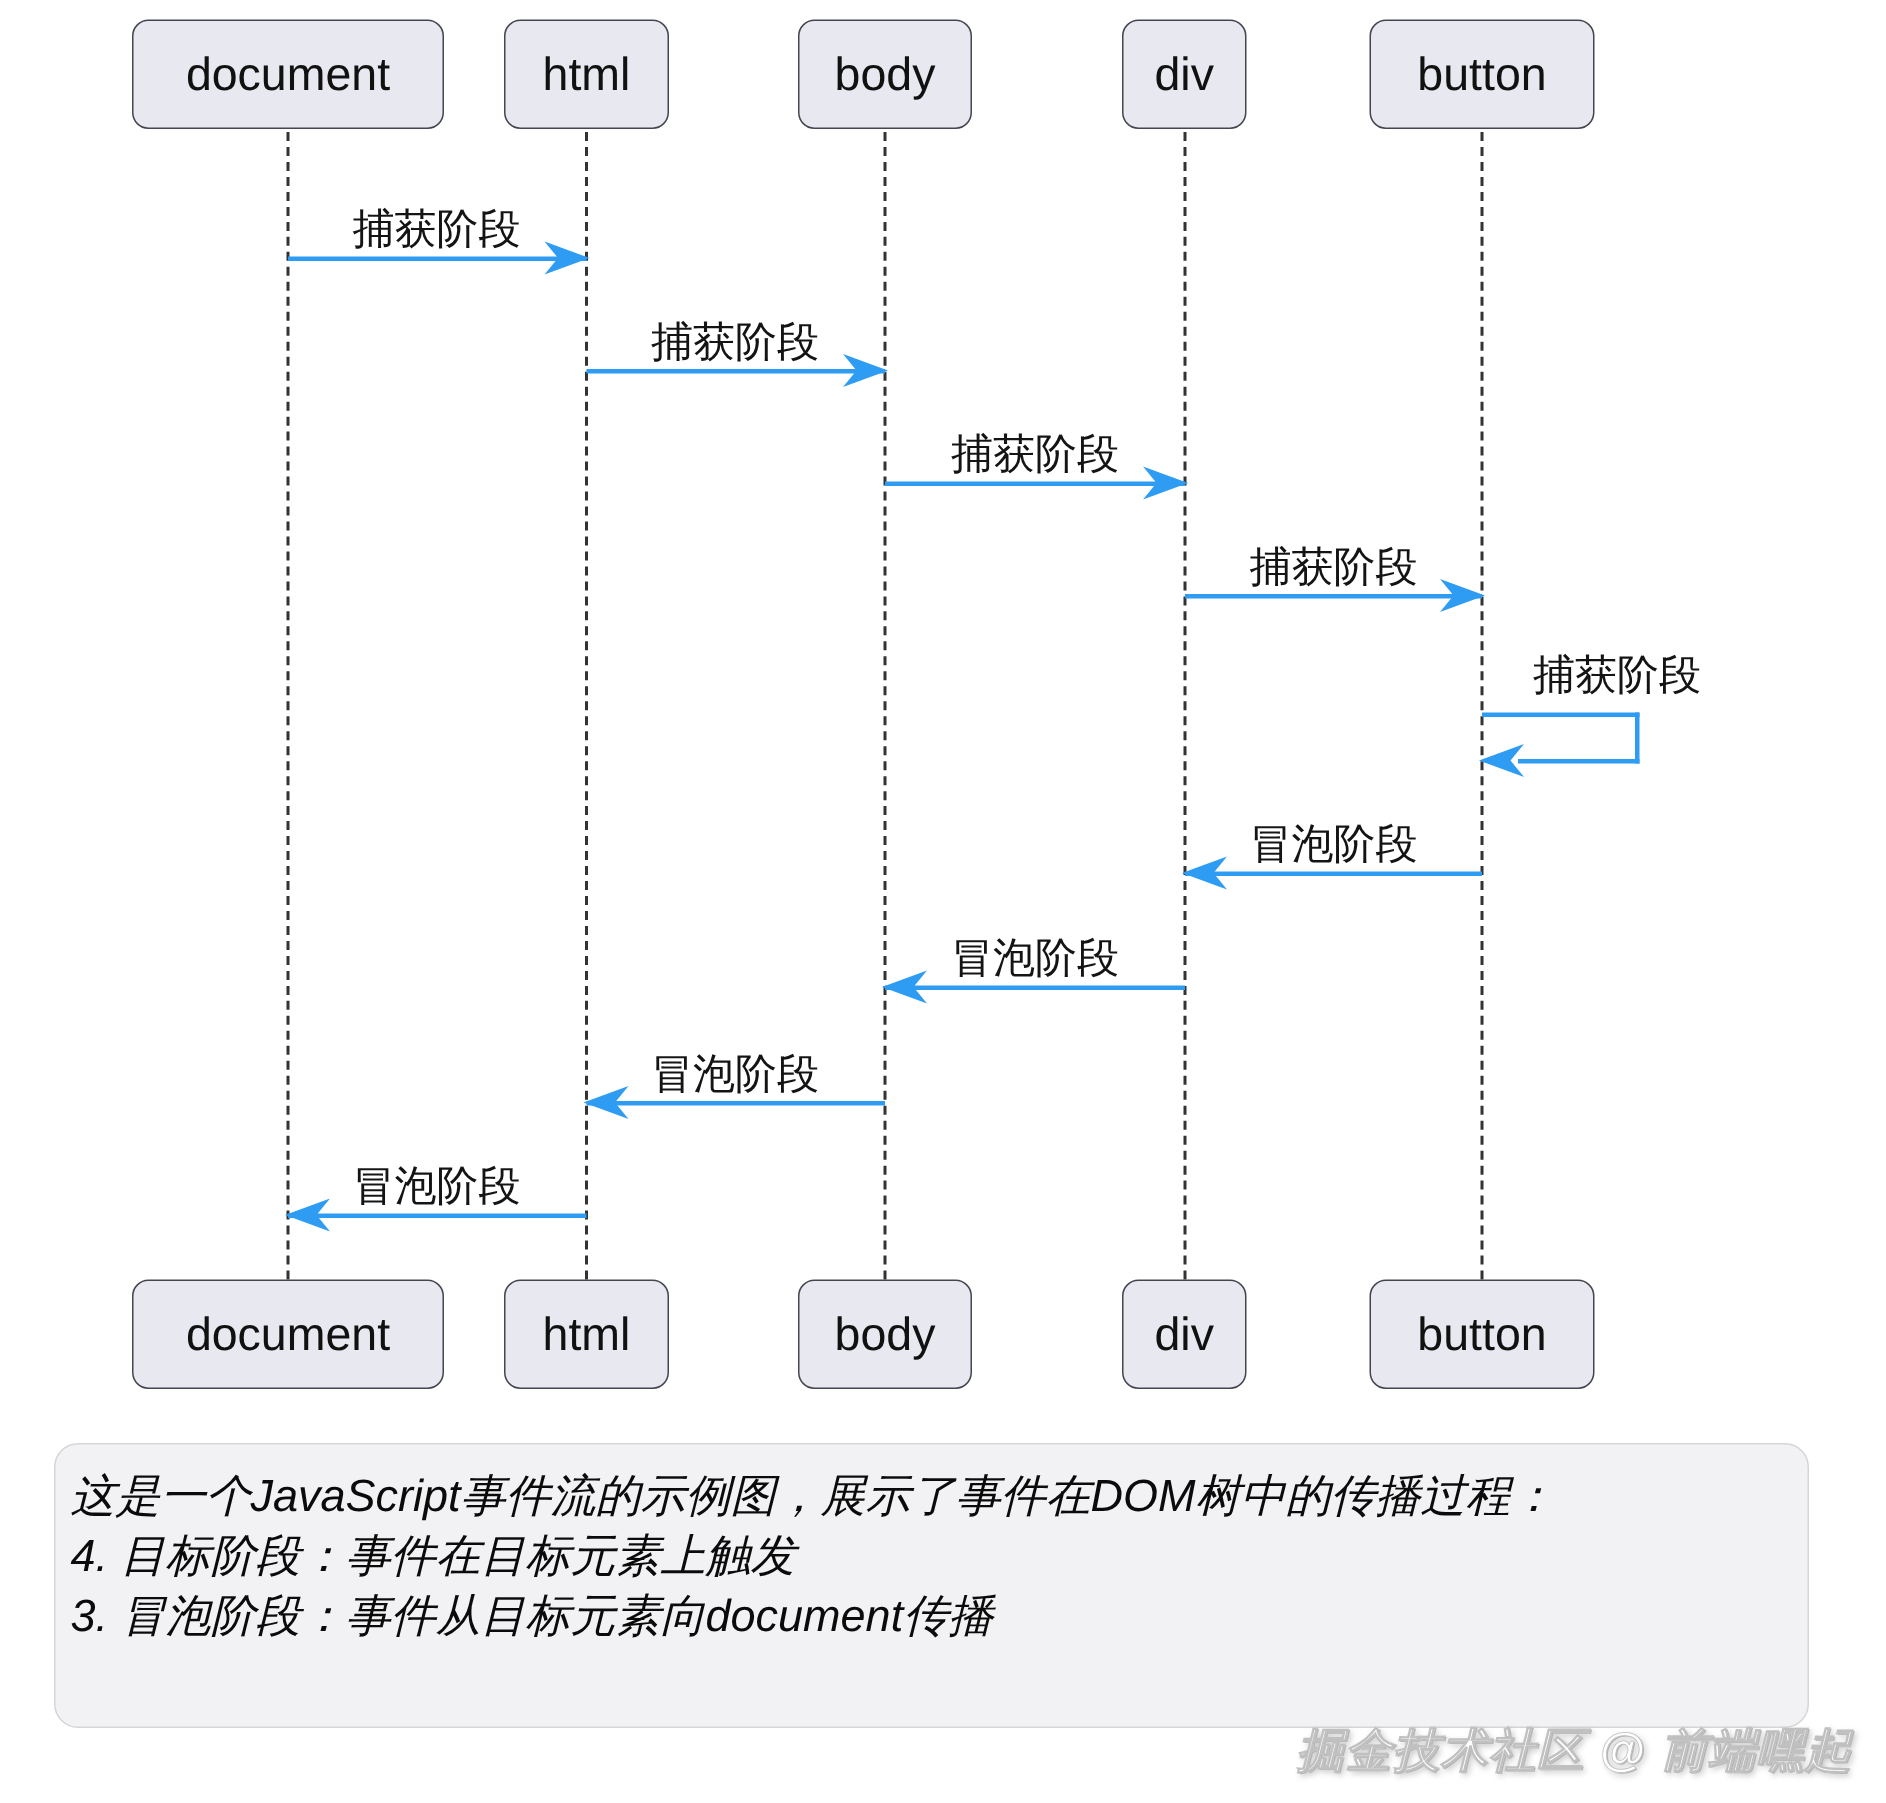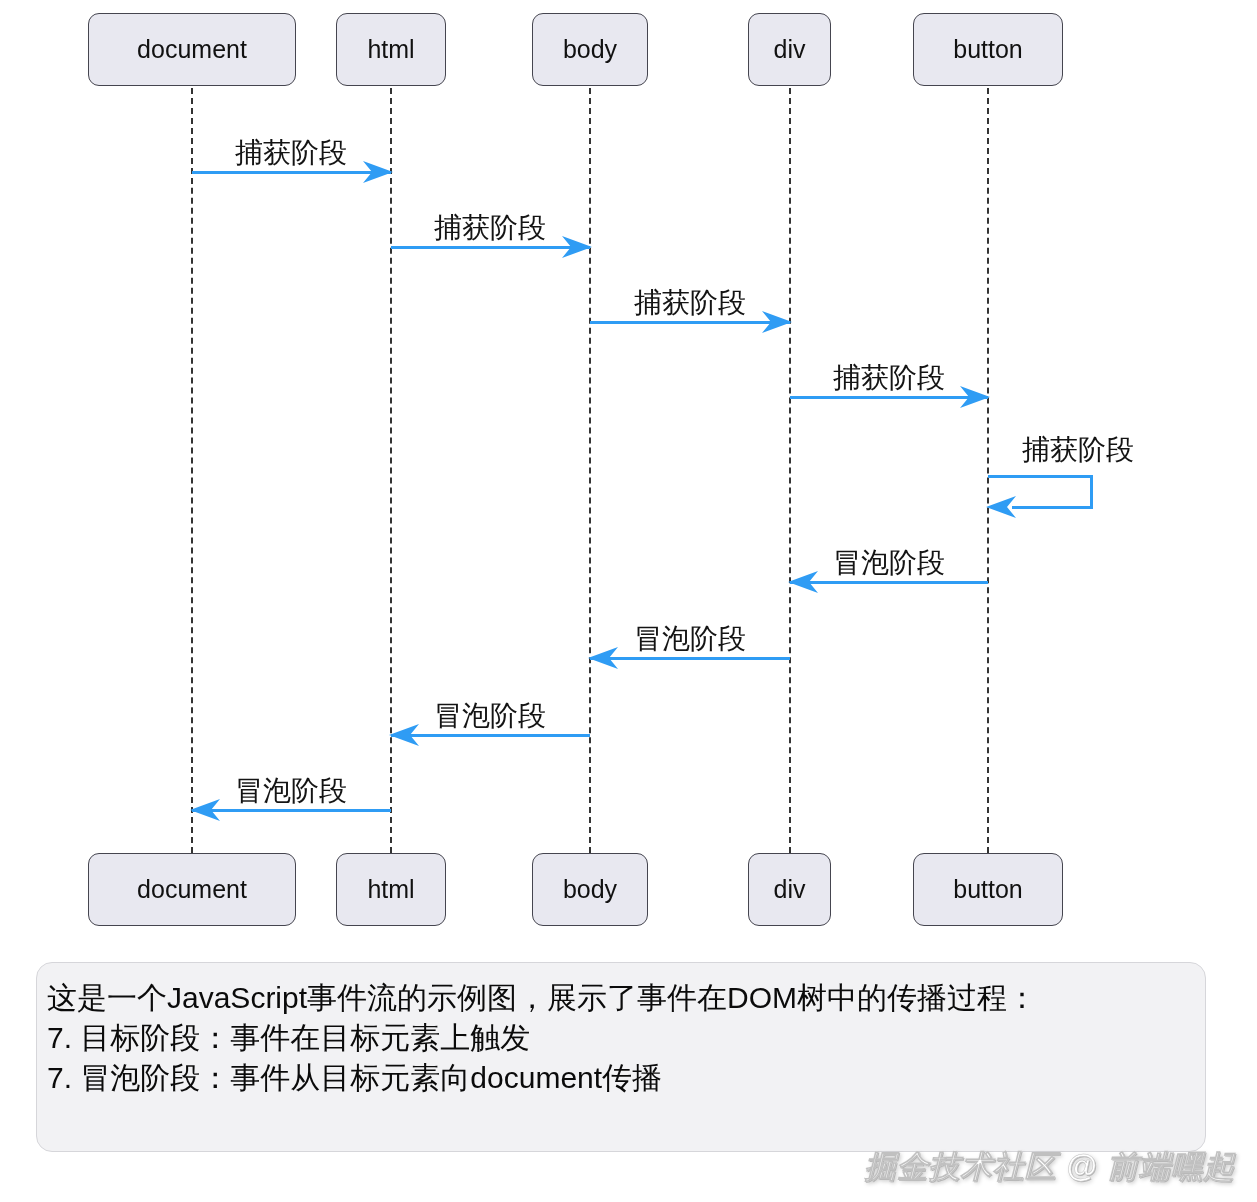--- a/index.html
+++ b/index.html
@@ -10,21 +10,21 @@
     font-family:"Liberation Sans","DejaVu Sans",sans-serif;
     overflow:hidden;
   }
   .actor-box{
     position:absolute;
     height:73px;
     background:#e8e8f0;
     border:1.5px solid #45454f;
     border-radius:11px;
     display:flex;align-items:center;justify-content:center;
-    font-size:25px;color:#111;
+    font-size:31px;color:#111;
     box-sizing:border-box;
   }
   .lifeline{
     position:absolute;
     width:0;
     border-left:2px dashed #333;
   }
   .msg-line{
     position:absolute;
     height:3px;
@@ -44,20 +44,21 @@
     position:absolute;width:3px;background:#2f9cf4;
   }
   .note-box{
     position:absolute;
     left:36px;top:962px;width:1170px;height:190px;
     background:#f2f2f4;
     border:1px solid #d6d6da;
     border-radius:16px;
     box-sizing:border-box;
     padding:15px 14px 0 10px;
+    font-style:italic;
   }
   .note-line{
     font-size:30px;line-height:40px;color:#0b0b0b;
     font-weight:500;
     white-space:nowrap;
   }
   .watermark{
     position:absolute;
     right:22px;top:1146px;
     font-size:31px;font-weight:700;letter-spacing:1px;
@@ -160,19 +161,19 @@
   <div class="msg-label" style="left:191px;top:772px;">冒泡阶段</div>
   <div class="msg-line" style="left:192px;top:809px;width:199px;"></div>
   <div class="arrowhead" style="left:190px;top:798px;">
       <svg width="30" height="24" viewBox="0 0 30 24">
         <polygon points="30,1 0,12 30,23 21,12"></polygon>
       </svg>
     </div>
 
   <div class="note-box">
     <div class="note-line">这是一个JavaScript事件流的示例图，展示了事件在DOM树中的传播过程：</div>
-    <div class="note-line">7. 目标阶段：事件在目标元素上触发</div>
-    <div class="note-line">7. 冒泡阶段：事件从目标元素向document传播</div>
+    <div class="note-line">4. 目标阶段：事件在目标元素上触发</div>
+    <div class="note-line">3. 冒泡阶段：事件从目标元素向document传播</div>
   </div>
 
   <div class="watermark">掘金技术社区 @ 前端嘿起</div>
 
 </div>
 
 </body></html>

